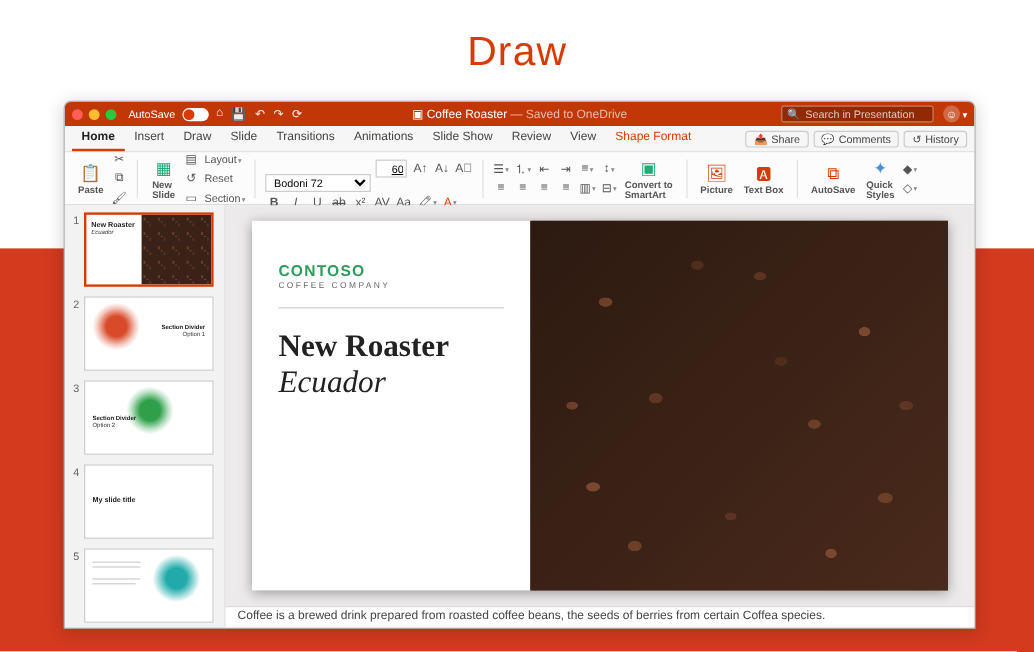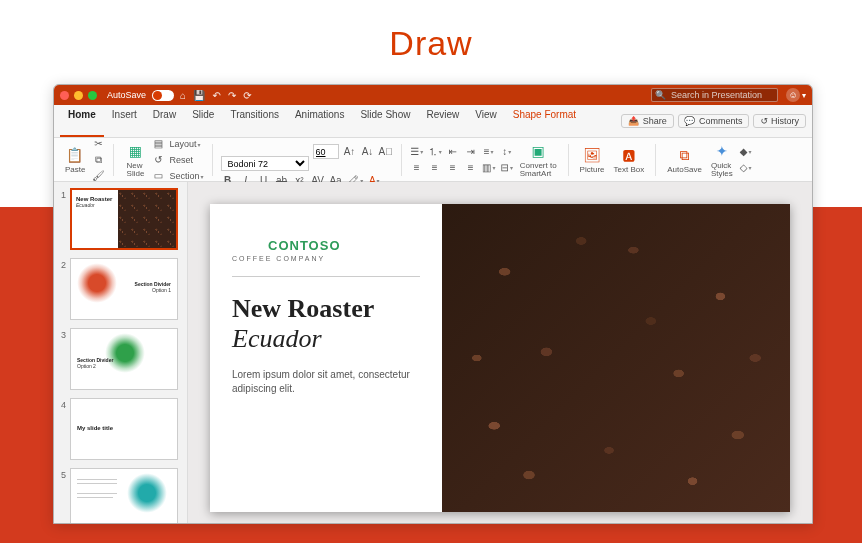--- a/index.html
+++ b/index.html
@@ -19,39 +19,39 @@
 .titlebar .qat { display: flex; gap: 7px; margin-right: auto; }
 .titlebar .qat span { font-size: 10px; opacity: 0.9; }
 .titlebar .title-center { position: absolute; left: 50%; transform: translateX(-50%); font-size: 10px; }
 .titlebar .title-center .status { opacity: 0.65; }
 .titlebar .search { display: inline-flex; align-items: center; gap: 4px; background: rgba(0,0,0,0.25); padding: 1px 6px 1px 4px; border-radius: 2px; border: 1px solid rgba(255,255,255,0.4); font-size: 9px; margin-right: 6px; }
 .titlebar .search input { background: transparent; border: none; color: #fff; font-size: 9px; width: 100px; outline: none; }
 .titlebar .search input::placeholder { color: #eee; opacity: 0.8; }
 .titlebar .avatar { width: 14px; height: 14px; border-radius: 50%; background: rgba(255,255,255,0.25); display: flex; align-items: center; justify-content: center; font-size: 9px; margin-left: 2px; }
 
 
-.tabstrip { height: 33px; background: #f6f6f6; border-bottom: 1px solid #dcdcdc; display: flex; align-items: stretch; font-size: 10px; padding: 0 6px; }
+.tabstrip { height: 22px; background: #f6f6f6; border-bottom: 1px solid #dcdcdc; display: flex; align-items: stretch; font-size: 10px; padding: 0 6px; }
 .tabstrip .tabs { display: flex; }
 .tabstrip .tab { padding: 4px 8px; color: #444; cursor: pointer; }
 .tabstrip .tab.active { border-bottom: 2px solid #d83b01; color: #222; font-weight: 600; }
 .tabstrip .tab.contextual { color: #d83b01; }
 .tabstrip .right { margin-left: auto; display: flex; align-items: center; gap: 4px; }
 .tabstrip .pill { padding: 1px 6px; border: 1px solid #ccc; border-radius: 3px; font-size: 9px; color: #444; display: flex; align-items: center; gap: 3px; cursor: pointer; }
 
 
 .ribbon { height: 44px; background: #fcfcfc; border-bottom: 1px solid #dcdcdc; display: flex; align-items: center; font-size: 9px; color: #555; padding: 0 4px; gap:2px; }
 .ribbon .group { display: flex; align-items: center; gap: 3px; padding: 0 4px; height: 38px; }
 .ribbon .sep { width: 1px; height: 32px; background: #e0e0e0; margin: 0 2px; }
 .ribbon .big-btn { display: flex; flex-direction: column; align-items: center; justify-content: center; gap: 1px; padding: 0 3px; cursor: pointer; }
 .ribbon .big-btn .ic { width: 20px; height: 20px; display: flex; align-items: center; justify-content: center; font-size: 14px; color: #d83b01; }
-.ribbon .big-btn .lbl { font-size: 8px; color: #555; line-height: 1; }
+.ribbon .big-btn .lbl { font-size: 8px; color: #555; line-height: 1; font-weight: bold; }
 .ribbon .mini { display: flex; flex-direction: column; gap: 2px; }
 .ribbon .mini .row { display: flex; gap: 4px; align-items: center; }
 .ribbon select, .ribbon input.sz { font-size: 9px; border: 1px solid #ccc; background: #fff; height: 15px; padding: 0 2px; }
-.ribbon input.sz { width: 26px; text-align: left; text-decoration: underline; }
+.ribbon input.sz { width: 26px; text-align: right; text-decoration: underline; }
 .ribbon .btn { min-width: 14px; height: 14px; display: flex; align-items: center; justify-content: center; cursor: pointer; font-size: 10px; color: #555; border-radius: 2px; }
 .ribbon .caret::after { content: "▾"; font-size: 6px; margin-left: 1px; color: #888; }
 
 
 .workspace { display: flex; height: calc(100% - 86px); }
 .slidepanel { width: 134px; background: #f2f2f2; border-right: 1px solid #dcdcdc; overflow-y: hidden; padding: 6px 4px; }
 .thumb-row { display: flex; gap: 4px; margin-bottom: 8px; }
 .thumb-row .num { width: 8px; font-size: 9px; color: #666; text-align: right; padding-top: 2px; }
 .thumb { width: 108px; height: 62px; background: #fff; border: 1px solid #ccc; position: relative; overflow: hidden; }
 .thumb.sel { border: 2px solid #d83b01; }
@@ -64,21 +64,21 @@
 .thumb .splat.red { left: 6px; background: radial-gradient(circle at 50% 50%, #d84a2a 30%, rgba(216,74,42,0.3) 55%, transparent 70%); }
 .thumb .splat.green { left: 34px; background: radial-gradient(circle at 50% 50%, #2fa04a 30%, rgba(47,160,74,0.3) 55%, transparent 70%); }
 .thumb .t-text-block { position: absolute; font-size: 5px; color: #333; }
 .thumb .t-line { position: absolute; background: #ccc; height: 1px; }
 
 
 .editor { flex: 1; background: #eceaea; display: flex; flex-direction: column; }
 .canvas-area { flex: 1; display: flex; align-items: center; justify-content: center; padding: 10px; }
 .slide { width: 580px; height: 308px; background: #fff; box-shadow: 0 2px 10px rgba(0,0,0,0.35); display: flex; }
 .slide-left { width: 232px; padding: 34px 22px; }
-.brand { font-size: 13px; font-weight: 800; color: #2e9c5a; letter-spacing: 1px; font-family: Arial, sans-serif; margin-left: 36px; }
+.brand { font-size: 13px; font-weight: 800; color: #2e9c5a; letter-spacing: 1px; font-family: Arial, sans-serif; }
 .brand-sub { font-size: 7px; color: #666; letter-spacing: 2px; margin-top: 2px; }
 .hr { height: 1px; background: #ccc; margin: 14px 0 18px; }
 .slide-title { font-family: Georgia, 'Times New Roman', serif; font-size: 26px; font-weight: 700; color: #222; line-height: 1.1; }
 .slide-title-it { font-family: Georgia, serif; font-size: 26px; font-style: italic; color: #222; font-weight: 400; }
 .slide-body { font-size: 10px; color: #555; margin-top: 14px; line-height: 1.4; }
 .slide-right { flex: 1; background: #3a2218; background-image:
   radial-gradient(ellipse 12px 8px at 18% 22%, #6b3f28 45%, transparent 50%),
   radial-gradient(ellipse 11px 7px at 55% 15%, #5a3321 45%, transparent 50%),
   radial-gradient(ellipse 10px 8px at 80% 30%, #7a4830 45%, transparent 50%),
   radial-gradient(ellipse 12px 9px at 30% 48%, #5f3624 45%, transparent 50%),
@@ -112,20 +112,25 @@
     </div>
     <span class="autosave">AutoSave</span>
     <span class="toggle"></span>
     <div class="qat">
       <span>⌂</span>
       <span>💾</span>
       <span>↶</span>
       <span>↷</span>
       <span>⟳</span>
     </div>
+    <div class="title-center">
+      <span>▣ </span>
+      <span>Coffee Roaster</span>
+      <span class="status">— Saved to OneDrive</span>
+    </div>
     <div class="search">
       <span>🔍</span>
       <input placeholder="Search in Presentation" style="">
     </div>
     <div class="avatar">☺</div>
     <span style="font-size:8px;margin-left:2px;">▾</span>
   </div>
 
   <div class="tabstrip">
     <div class="tabs">
@@ -322,21 +327,21 @@
 
     <div class="editor">
       <div class="canvas-area">
         <div class="slide">
           <div class="slide-left">
             <div class="brand">CONTOSO</div>
             <div class="brand-sub">COFFEE COMPANY</div>
             <div class="hr"></div>
             <div class="slide-title">New Roaster</div>
             <div class="slide-title-it">Ecuador</div>
-            <div class="slide-body">Lorem ipsum dolor sit amet, consectetur adipiscing elit.</div>
           </div>
           <div class="slide-right"></div>
         </div>
       </div>
+      <div class="notes">Coffee is a brewed drink prepared from roasted coffee beans, the seeds of berries from certain Coffea species.</div>
     </div>
   </div>
 
 </div>
 
 </body></html>

